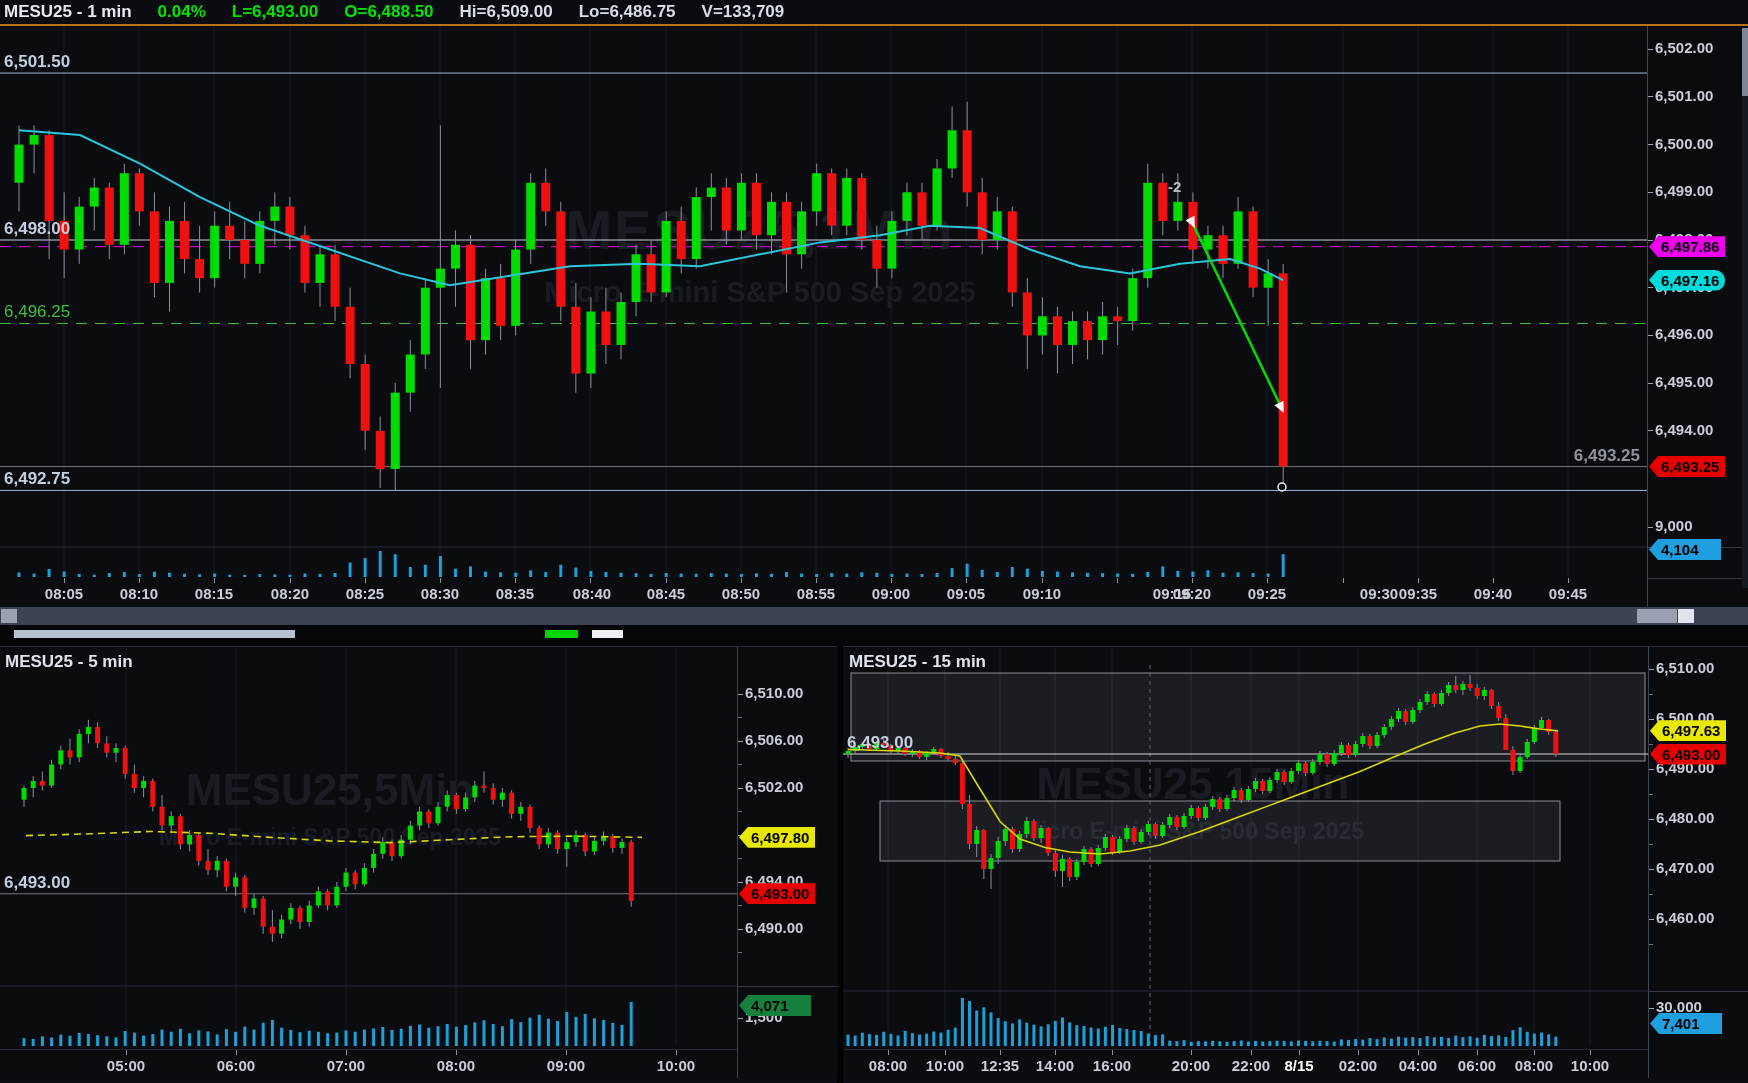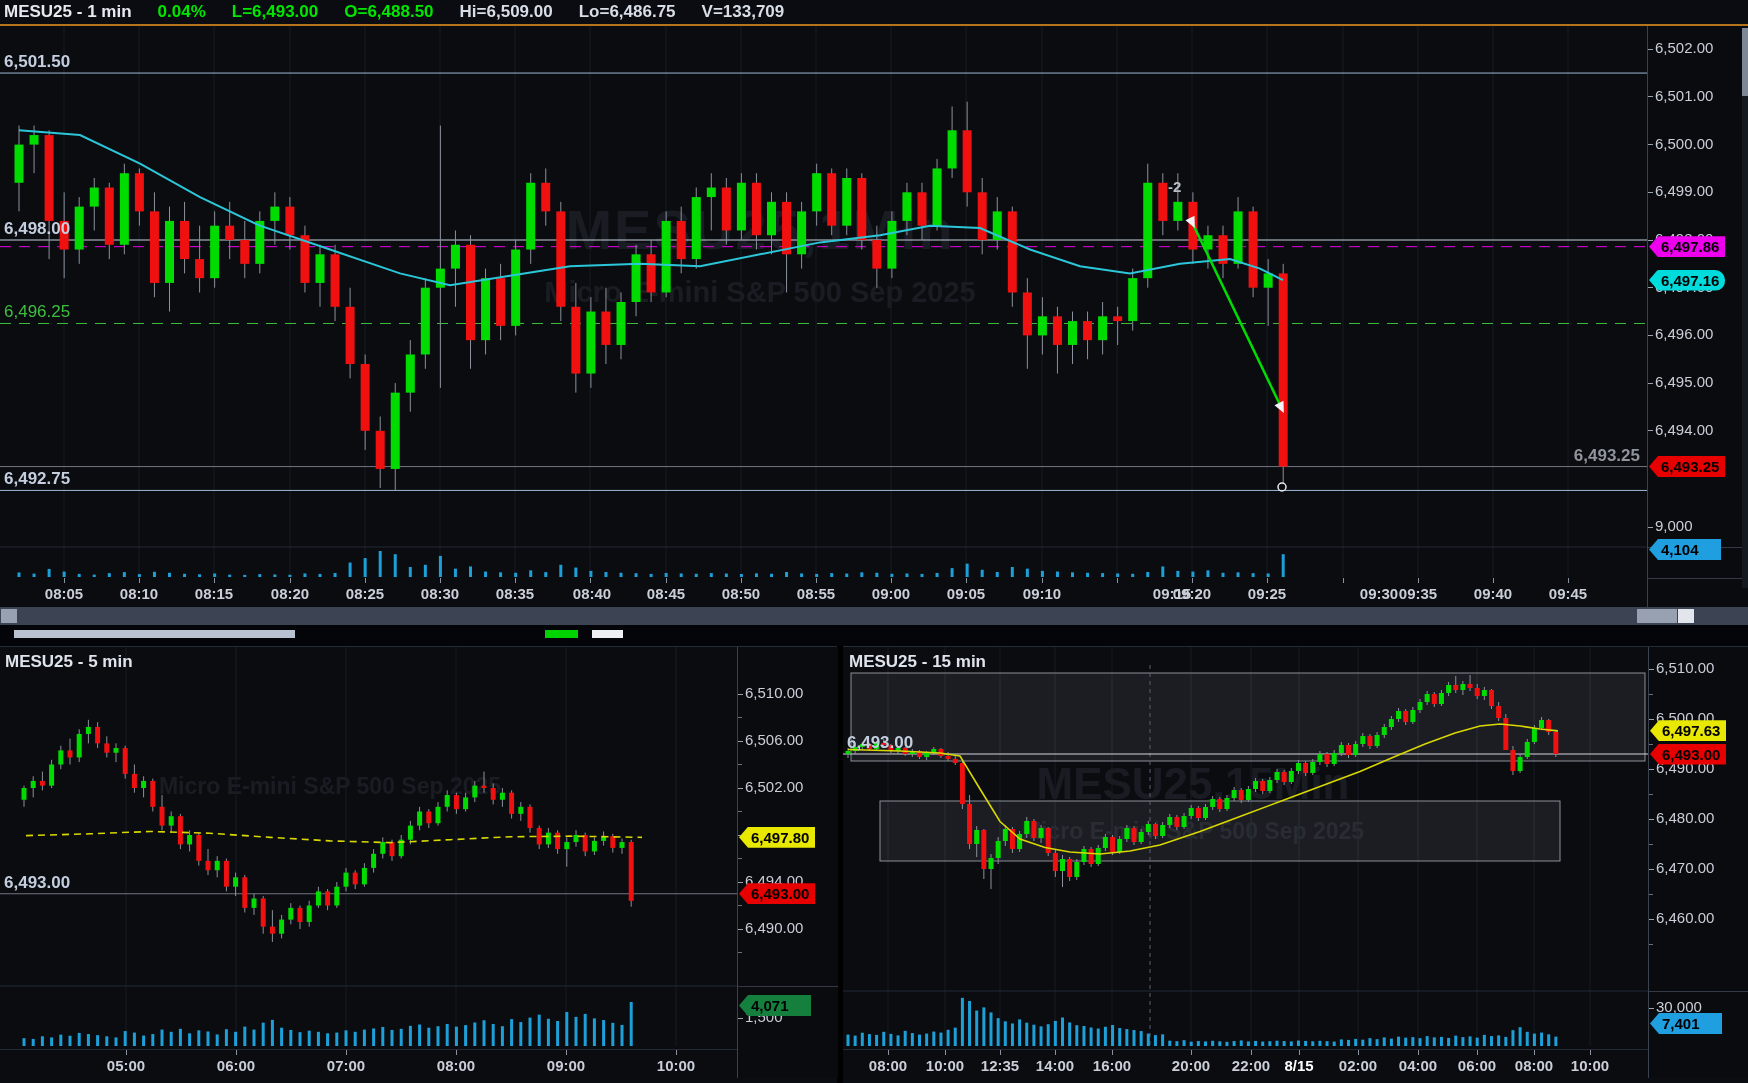--- a/index.html
+++ b/index.html
@@ -12,21 +12,21 @@
   .panel{position:absolute;background:#0a0c10;}
   .plot-svg{position:absolute;left:0;top:0;z-index:2;}
   .watermark{position:absolute;z-index:1;text-align:center;color:rgba(128,141,164,0.13);
     font-weight:bold;pointer-events:none;line-height:1.15;}
   .wm1{font-size:56px;letter-spacing:2px;}
   .wm2{font-size:29px;}
   .wm1s{font-size:44px;}
   .wm2s{font-size:23px;}
   .paneltitle{position:absolute;z-index:4;font-size:17px;font-weight:bold;color:#dfe4ec;}
   .yaxis{position:absolute;background:#090b0f;border-left:1px solid #3a424e;z-index:5;}
-  .ytick{position:absolute;left:7px;font-size:15px;font-weight:normal;color:#c9ced8;white-space:nowrap;}
+  .ytick{position:absolute;left:7px;font-size:15px;font-weight:bold;color:#c9ced8;white-space:nowrap;}
   .ytickmark{position:absolute;left:0;width:5px;height:1px;background:#9aa2ae;}
   .yminor{position:absolute;left:0;width:4px;height:1px;background:#6a717c;}
   .chip{position:absolute;left:1px;height:21px;line-height:21px;padding:0 6px 0 12px;
     font-size:15px;font-weight:bold;color:#000;z-index:6;min-width:72px;box-sizing:border-box;
     clip-path:polygon(9px 0,100% 0,100% 100%,9px 100%,0 50%);}
   .sep{position:absolute;left:0;height:1px;background:#333a46;width:100%;}
   .timerow{position:absolute;z-index:4;background:#0a0c10;}
   .tlabel{position:absolute;top:7px;transform:translateX(-50%);font-size:15px;font-weight:bold;color:#c9ced8;white-space:nowrap;}
   .tlabel.hl{color:#ffffff;}
   .ttick{position:absolute;top:0;width:1px;height:5px;background:#8a93a2;}
@@ -441,20 +441,21 @@
 
   <div class="divstrip">
     <div class="divpiece" style="left:14px;width:281px;background:#b7c1cf;"></div>
     <div class="divpiece" style="left:545px;width:33px;background:#00d400;"></div>
     <div class="divpiece" style="left:592px;width:31px;background:#edf0f4;"></div>
   </div>
 
   <div class="panel" id="panel-m5" style="left:0;top:646px;width:837px;height:437px;border-top:1px solid #262c37;">
     <div class="paneltitle" style="left:5px;top:5px;">MESU25 - 5 min</div>
     <div class="watermark" style="left:40px;top:118px;width:580px;">
+      <div class="wm1s">MESU25,5Min</div>
       <div class="wm2s" style="margin-top:8px">Micro E-mini S&amp;P 500 Sep 2025</div>
     </div>
     <svg class="plot-svg" id="svg-m5" width="737" height="402">
         <line x1="126" y1="0" x2="126" y2="399" stroke="#171c24" stroke-width="1"></line>
         <line x1="236" y1="0" x2="236" y2="399" stroke="#171c24" stroke-width="1"></line>
         <line x1="346" y1="0" x2="346" y2="399" stroke="#171c24" stroke-width="1"></line>
         <line x1="456" y1="0" x2="456" y2="399" stroke="#171c24" stroke-width="1"></line>
         <line x1="566" y1="0" x2="566" y2="399" stroke="#171c24" stroke-width="1"></line>
         <line x1="676" y1="0" x2="676" y2="399" stroke="#171c24" stroke-width="1"></line>
         <line x1="0" y1="246.75" x2="737" y2="246.75" stroke="#70767f" stroke-width="1"></line>

